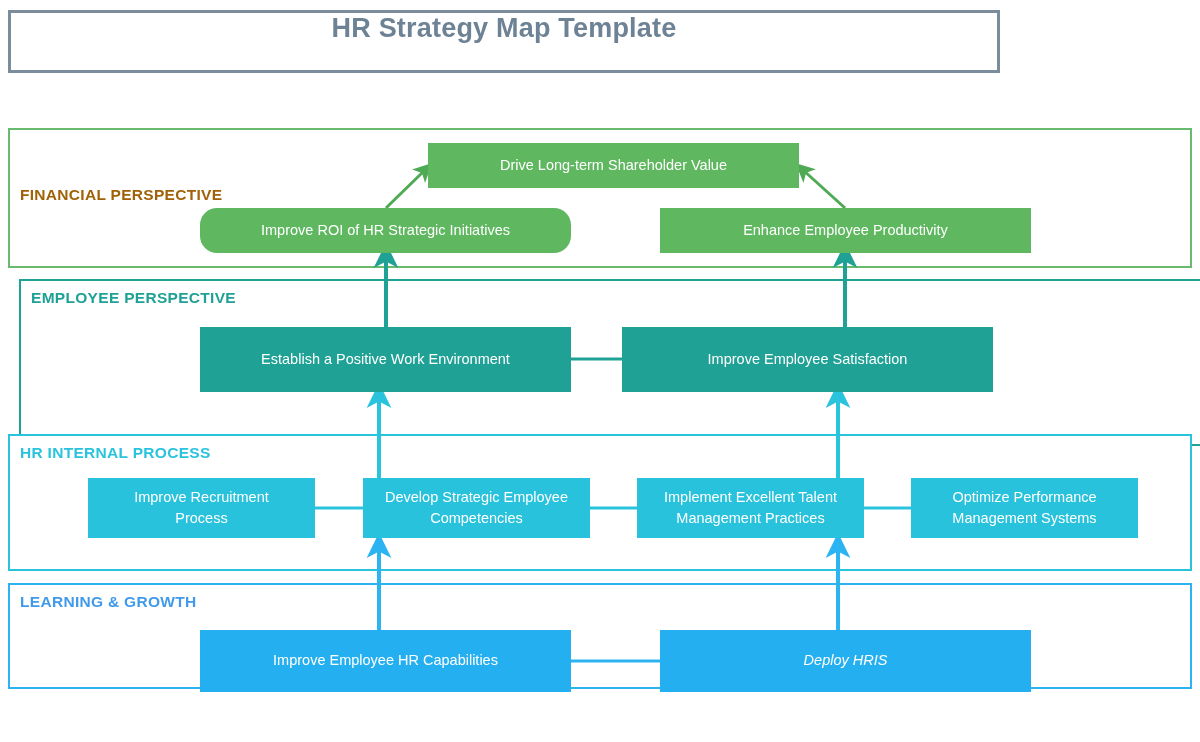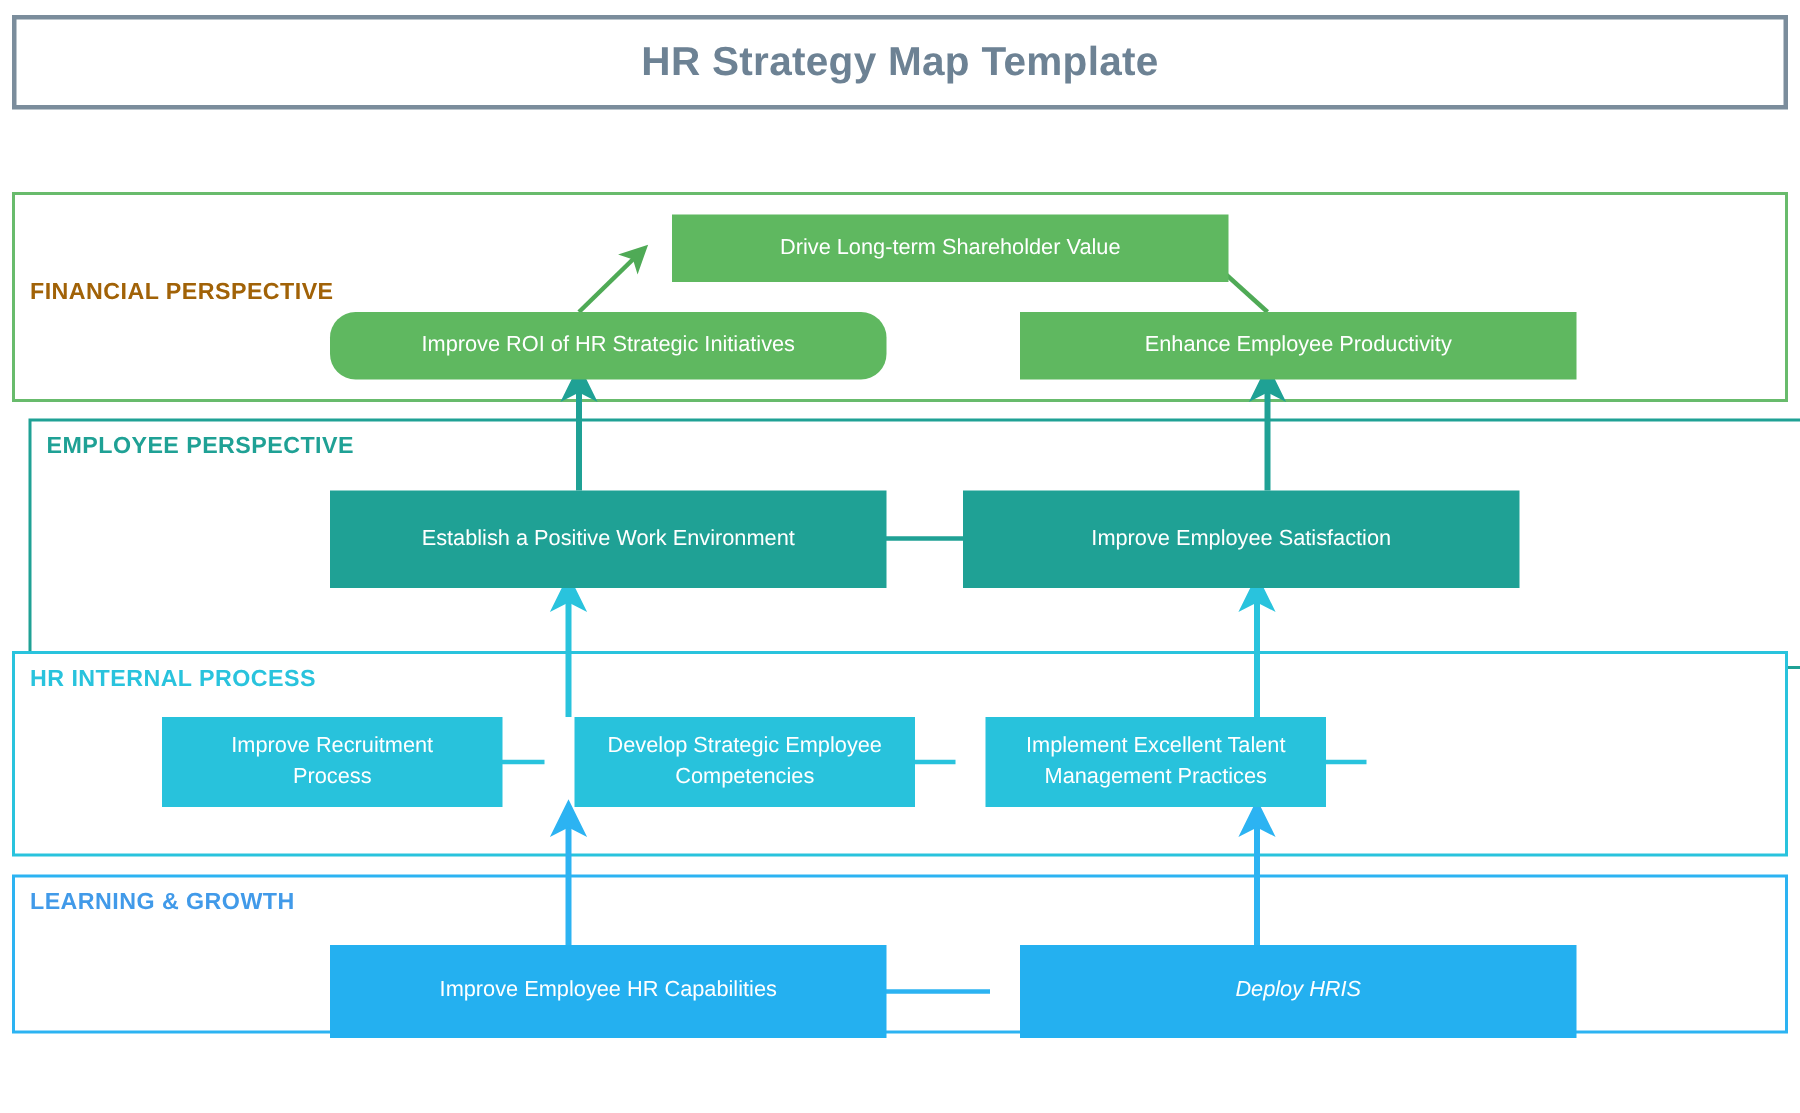--- a/index.html
+++ b/index.html
@@ -17,27 +17,26 @@
     height: 742px;
     background: #ffffff;
     overflow: hidden;
   }
 
   
   .title-frame {
     position: absolute;
     left: 8px;
     top: 10px;
-    width: 1184px;
+    width: 992px;
     height: 63px;
     box-sizing: border-box;
     border: 3px solid #7b8d9c;
     background: #ffffff;
     display: flex;
-    align-items: center;
     justify-content: center;
   }
   .title-text {
     font-size: 27px;
     font-weight: bold;
     color: #6d8294;
     letter-spacing: 0.2px;
     white-space: nowrap;
   }
 
@@ -73,21 +72,20 @@
     box-sizing: border-box;
     display: flex;
     align-items: center;
     justify-content: center;
     text-align: center;
     color: #ffffff;
     font-size: 14.5px;
     line-height: 1.45;
     padding: 4px 20px;
     z-index: 4;
-    margin-left: 20px;
   }
   .node.green { background: #5fb860; }
   .node.teal  { background: #1fa195; }
   .node.cyan  { background: #28c2dc; }
   .node.blue  { background: #24b0f0; }
 
   
   #n-shareholder { left: 428px; top: 143px; width: 371px; height: 45px; }
   #n-roi         { left: 200px; top: 208px; width: 371px; height: 45px; border-radius: 17px; }
   #n-productivity{ left: 660px; top: 208px; width: 371px; height: 45px; }
@@ -180,20 +178,21 @@
   <div class="node teal" id="n-workenv">Establish a Positive Work Environment</div>
   <div class="node teal" id="n-satisfaction">Improve Employee Satisfaction</div>
 
   <div class="band" id="band-process">
     <div class="band-label" id="label-process">HR INTERNAL PROCESS</div>
   </div>
 
   <div class="node cyan" id="n-recruitment">Improve Recruitment Process</div>
   <div class="node cyan" id="n-competency">Develop Strategic Employee Competencies</div>
   <div class="node cyan" id="n-talent">Implement Excellent Talent Management Practices</div>
+  <div class="node cyan" id="n-performance">Optimize Performance Management Systems</div>
 
   <div class="band" id="band-learning">
     <div class="band-label" id="label-learning">LEARNING &amp; GROWTH</div>
   </div>
 
   <div class="node blue" id="n-capabilities">Improve Employee HR Capabilities</div>
   <div class="node blue" id="n-hris">Deploy HRIS</div>
 
 </div>
 

